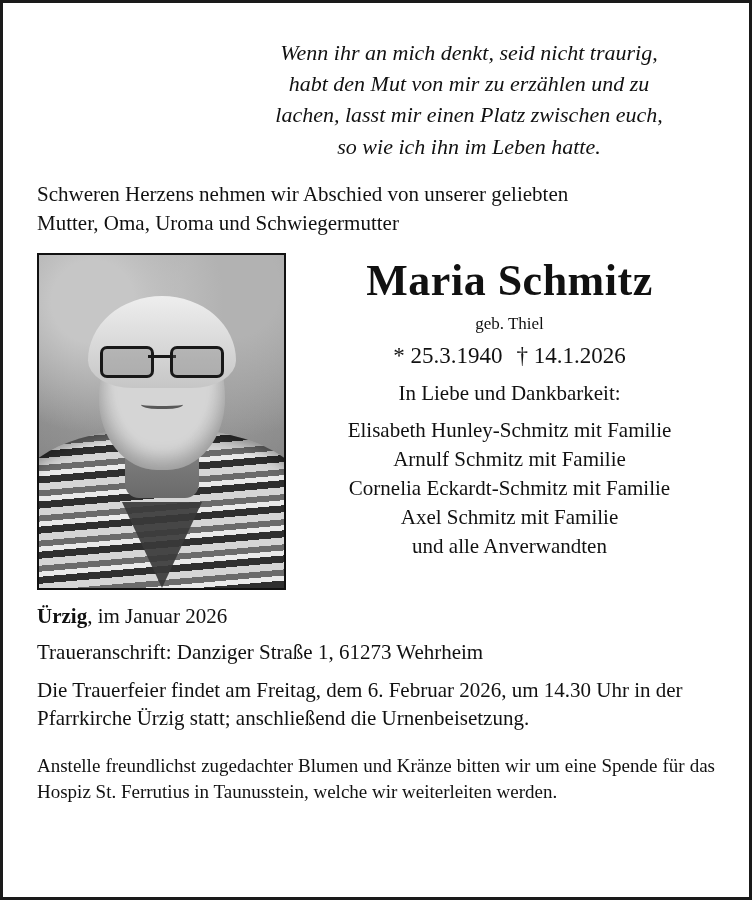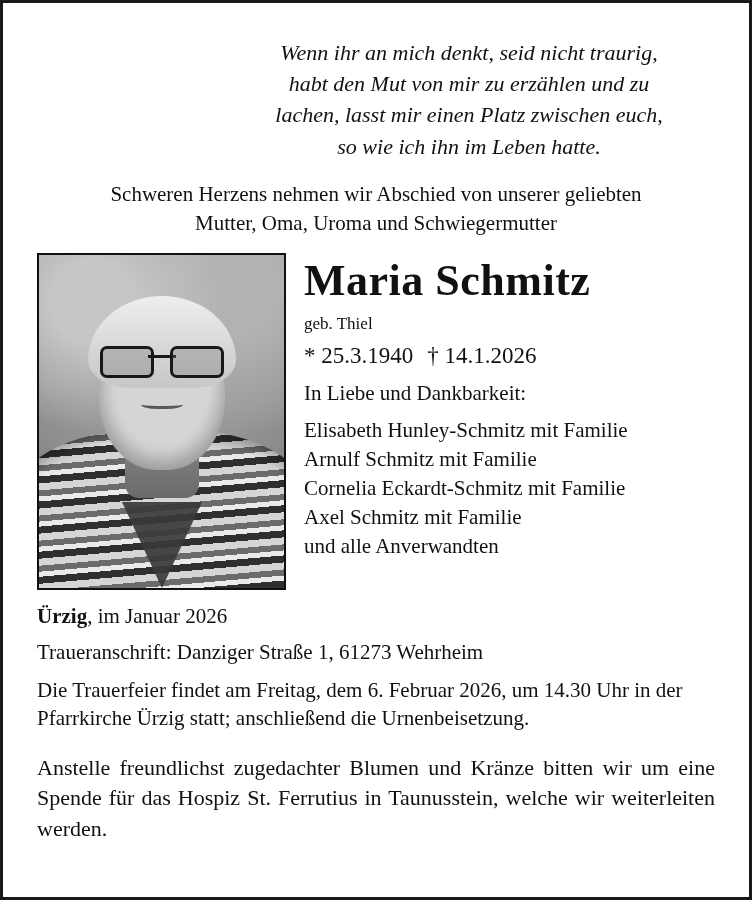--- a/index.html
+++ b/index.html
@@ -33,21 +33,20 @@
     padding-right: 4px;
     padding-left: 190px;
     margin-bottom: 18px;
   }
   .poem div { white-space: nowrap; }
   .poem .l1, .poem .l2, .poem .l3 { text-align: center; }
   .poem .l4 { text-align: center; }
 
   
   .intro {
-    text-align: center;
     font-size: 21px;
     line-height: 1.4;
     margin-bottom: 14px;
   }
 
   
   .middle {
     display: flex;
     align-items: flex-start;
     gap: 18px;
@@ -157,21 +156,21 @@
     left: 50%;
     transform: translateX(-50%);
     top: 43%;
     width: 42px; height: 8px;
     border-bottom: 3px solid #5b5854;
     border-radius: 0 0 40% 40%;
   }
 
   .names {
     flex: 1 1 auto;
-    text-align: left;
+    text-align: center;
     padding-top: 4px;
   }
   .deceased-name {
     font-size: 44px;
     font-weight: bold;
     line-height: 1.08;
     letter-spacing: .5px;
     margin-bottom: 10px;
   }
   .born-name {
@@ -203,21 +202,21 @@
   .address-line {
     font-size: 21px;
     margin-bottom: 11px;
   }
   .service {
     font-size: 21px;
     line-height: 1.36;
     margin-bottom: 20px;
   }
   .donation {
-    font-size: 22px;
+    font-size: 19px;
     line-height: 1.38;
     text-align: justify;
     margin-top: 8px;
   }
 </style>
 </head>
 <body>
 
 <div class="notice">
 

